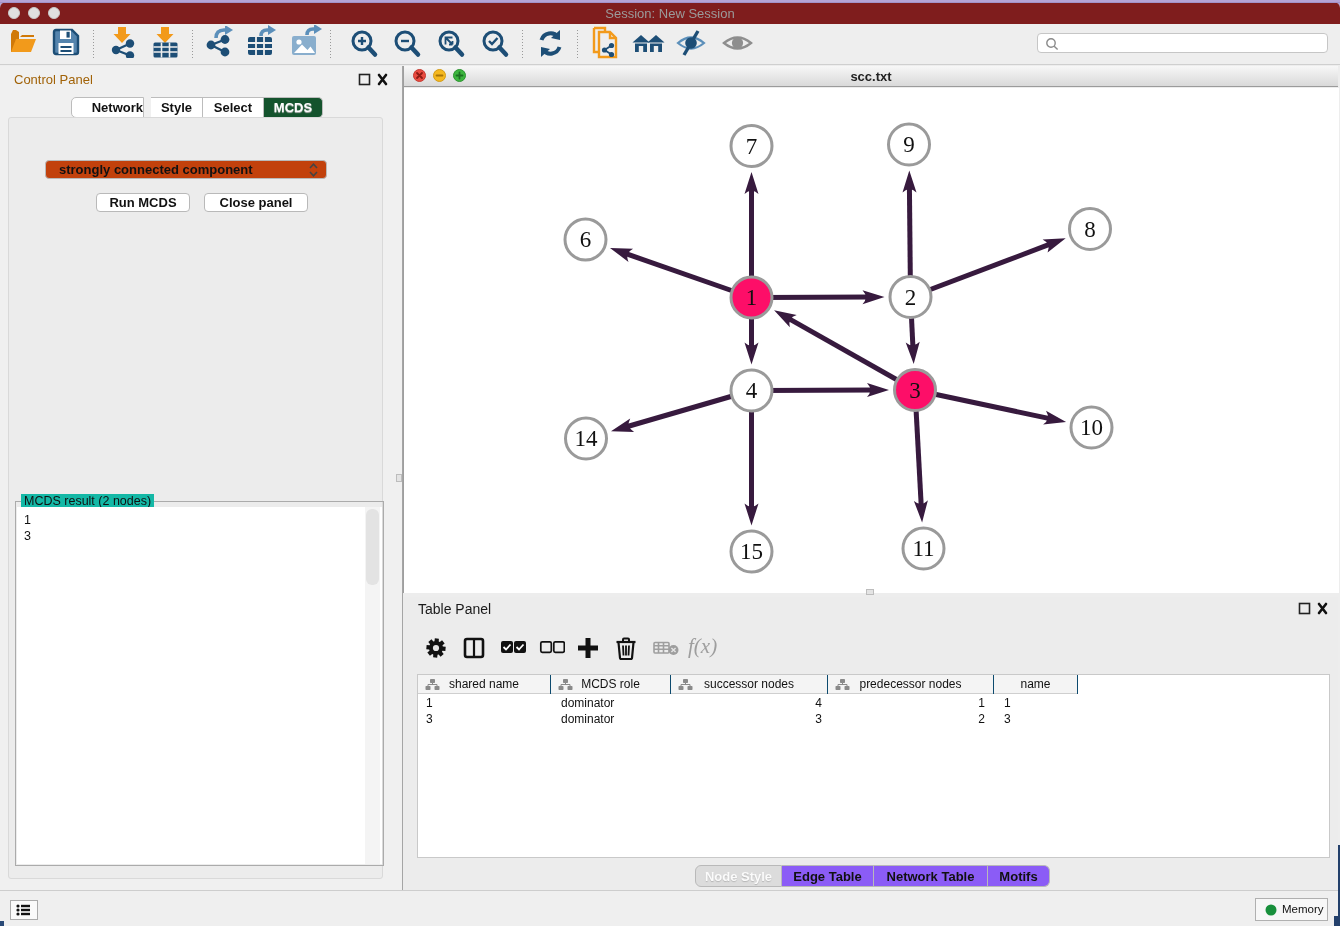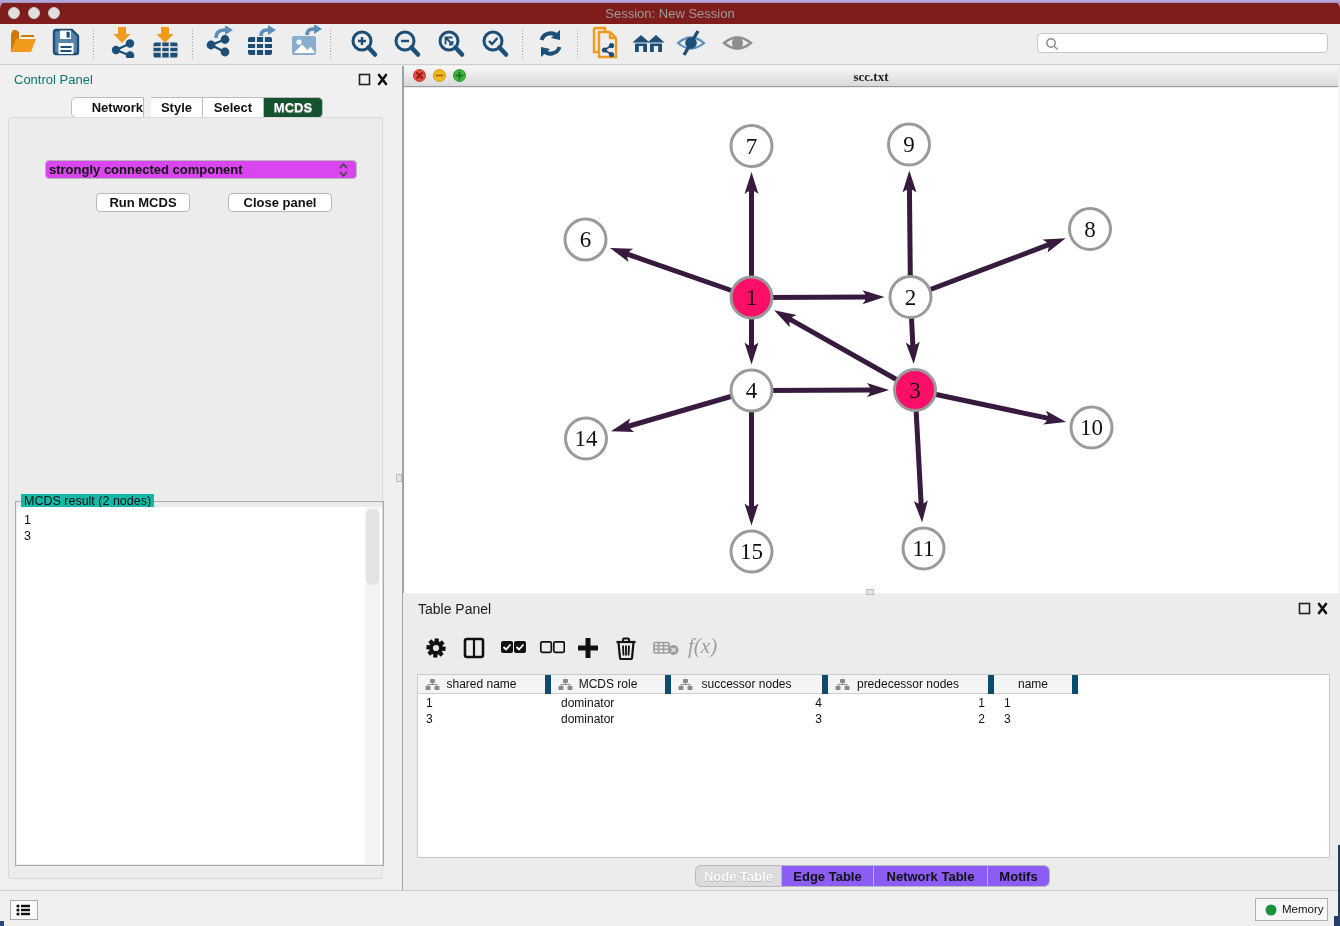--- a/index.html
+++ b/index.html
@@ -16,30 +16,30 @@
               font-size:13px; color:#9b9b9b; }
   
   #toolbar { position:absolute; left:0; top:22px; width:100%; height:41px;
              background:#eeeeee; border-bottom:1px solid #cfcfcf; }
   .sep { position:absolute; top:6px; height:30px; width:1px;
          background-image:repeating-linear-gradient(to bottom,#9a9a9a 0 1px,transparent 1px 3px); }
   #searchbox { position:absolute; left:1037px; top:9px; width:291px; height:20px;
                background:#ffffff; border:1px solid #c6c6c6; border-radius:4px; }
   
   #cpanel { position:absolute; left:0; top:64px; width:391px; height:824px; background:#f0f0f0; }
-  #cp-title { position:absolute; left:14px; top:6px; font-size:13px; color:#0f766e; }
+  #cp-title { position:absolute; left:14px; top:6px; font-size:13px; color:#a16207; }
   .tab { position:absolute; top:31px; height:21px; background:#ffffff; border:1px solid #bcbcbc;
          font-size:13px; color:#111; text-align:center; line-height:20px; font-weight:bold; }
   #cp-body { position:absolute; left:8px; top:51px; width:375px; height:762px;
              background:#ececec; border:1px solid #d9d9d9; border-radius:3px; }
   #optlabel { position:absolute; left:0; top:19px; width:100%; text-align:center;
               font-size:13px; font-weight:bold; color:#111; }
-  #dropdown { position:absolute; left:36px; top:42px; width:312px; height:19px; background:#d946ef;
+  #dropdown { position:absolute; left:36px; top:42px; width:282px; height:19px; background:#c2410c;
               border:1px solid #b9b9b9; border-radius:4px; font-size:13px; color:#111;
-              line-height:17px; padding-left:3px; font-weight:bold;}
+              line-height:17px; padding-left:13px; font-weight:bold;}
   .btn { position:absolute; top:75px; height:19px; background:#ffffff; border:1px solid #b9b9b9;
          border-radius:4px; font-size:13px; color:#111; text-align:center; line-height:17px; font-weight:bold;}
   #groupbox { position:absolute; left:6px; top:383px; width:369px; height:365px;
               border:1px solid #ababab; }
   #grouplabel { position:absolute; left:5px; top:-8px; background:#14b8a6; padding:0 3px;
                 font-size:12.5px; color:#111; }
   #groupwhite { position:absolute; left:1px; top:5px; width:365px; height:357px; background:#ffffff; }
   #vscroll { position:absolute; right:2px; top:0px; width:15px; height:357px; background:#f4f4f4; }
   #vthumb { position:absolute; left:1px; top:2px; width:13px; height:76px; background:#e3e3e3; border-radius:6px;}
   
@@ -47,32 +47,32 @@
   #vsplit-line { position:absolute; right:0; top:0; width:1px; height:100%; background:#a5a5a5; }
   #vgrip { position:absolute; left:5px; top:408px; width:6px; height:8px; background:#e4e4e4;
            border:1px solid #bdbdbd; }
   
   #netwin { position:absolute; left:403px; top:64px; width:935px; height:527px;
             border-left:1px solid #9e9e9e; }
   #nettitle { position:absolute; left:0; top:0; width:100%; height:21px;
               background:linear-gradient(#f7f7f7,#d9d9d9); border-bottom:1px solid #9b9b9b; }
   .wl { position:absolute; top:3px; width:13px; height:13px; border-radius:50%; }
   #nettitle-text { position:absolute; top:3px; left:0; width:100%; text-align:center;
-                   font-size:13px; font-weight:bold; color:#222;font-family:Liberation Serif, serif; }
+                   font-size:13px; font-weight:bold; color:#222; }
   #netcanvas { position:absolute; left:0; top:22px; width:935px; height:505px; background:#ffffff; }
   #hgrip { position:absolute; left:866px; top:587px; width:8px; height:6px; background:#e4e4e4;
            border:1px solid #bdbdbd; }
   
   #tpanel { position:absolute; left:403px; top:595px; width:935px; height:293px; background:#ececec; }
   #tp-title { position:absolute; left:15px; top:4px; font-size:14px; color:#1a1a1a; }
   #ttable { position:absolute; left:14px; top:77px; width:913px; height:184px; background:#ffffff;
             border:1px solid #c9c9c9; }
   #thead { position:absolute; left:0; top:0; width:660px; height:19px; background:#f4f4f4;
            border-bottom:1px solid #cfcfcf; border-right:1px solid #cfcfcf; }
-  .hcol { position:absolute; top:0; height:19px; border-right:6px solid #0c4a6e;
+  .hcol { position:absolute; top:0; height:19px; border-right:1px solid #0c4a6e;
           font-size:12px; color:#111; text-align:center; line-height:19px; }
   .trow { position:absolute; left:0; width:913px; height:16px; font-size:12px; color:#111; }
   .tcell { position:absolute; top:1px; }
   
   .btab { position:absolute; top:268px; height:22px; background:#8b5cf6; border:1px solid #b9b9b9;
           font-size:13px; font-weight:bold; color:#111; text-align:center; line-height:21px; }
   
   #statusbar { position:absolute; left:0; top:888px; width:1340px; height:36px;
                background:#efefef; border-top:1px solid #cdcdcd; }
   #listbtn { position:absolute; left:10px; top:9px; width:28px; height:20px; background:#fafafa;
@@ -224,21 +224,21 @@
     <div class="tab" style="left:203px;width:61px;border-left:none;">Select</div>
     <div class="tab" style="left:264px;width:59px;border-left:none;border-radius:0 5px 5px 0;background:#14532d;color:#fdfdfd;text-shadow:0 1px 1px #b5b5b5;">MCDS</div>
     <div id="cp-body">
       <div id="dropdown">strongly connected component
         <svg width="11" height="14" style="position:absolute;right:7px;top:2px;" viewBox="0 0 11 14">
           <path d="M2 5 L5.5 1.2 L9 5" fill="none" stroke="#444" stroke-width="1.6"></path>
           <path d="M2 9 L5.5 12.8 L9 9" fill="none" stroke="#444" stroke-width="1.6"></path>
         </svg>
       </div>
       <div class="btn" style="left:87px;width:94px;">Run MCDS</div>
-      <div class="btn" style="left:195px;width:104px;margin-left:24px;">Close panel</div>
+      <div class="btn" style="left:195px;width:104px;">Close panel</div>
       <div id="groupbox">
         <div id="grouplabel">MCDS result (2 nodes)</div>
         <div id="groupwhite">
           <div style="position:absolute;left:7px;top:6px;font-size:12.5px;color:#111;">1</div>
           <div style="position:absolute;left:7px;top:22px;font-size:12.5px;color:#111;">3</div>
           <div id="vscroll">
               <div id="vthumb"></div>
             </div>
         </div>
       </div>
@@ -409,21 +409,21 @@
         <span class="tcell" style="left:586px;">1</span>
       </div>
       <div class="trow" style="top:36px;">
         <span class="tcell" style="left:8px;">3</span>
         <span class="tcell" style="left:143px;">dominator</span>
         <span class="tcell" style="left:387px;width:17px;text-align:right;">3</span>
         <span class="tcell" style="left:550px;width:17px;text-align:right;">2</span>
         <span class="tcell" style="left:586px;">3</span>
       </div>
     </div>
-    <div class="btab" style="left:292px;width:87px;border-radius:6px 0 0 6px;background:#dcdcdc;color:#fbfbfb;text-shadow:0 1px 1px #b5b5b5;">Node Table</div>
+    <div class="btab" style="left:292px;width:87px;border-radius:6px 0 0 6px;background:#dcdcdc;color:#fbfbfb;text-shadow:0 1px 1px #b5b5b5;">Node Style</div>
     <div class="btab" style="left:379px;width:92px;border-left:none;">Edge Table</div>
     <div class="btab" style="left:471px;width:114px;border-left:none;">Network Table</div>
     <div class="btab" style="left:585px;width:62px;border-left:none;border-radius:0 6px 6px 0;">Motifs</div>
   </div>
 
   <div id="statusbar">
     <div id="listbtn">
       <svg width="26" height="18" viewBox="0 0 26 18">
         <circle cx="7" cy="5" r="1.6" fill="#111"></circle>
         <circle cx="7" cy="9" r="1.6" fill="#111"></circle>

